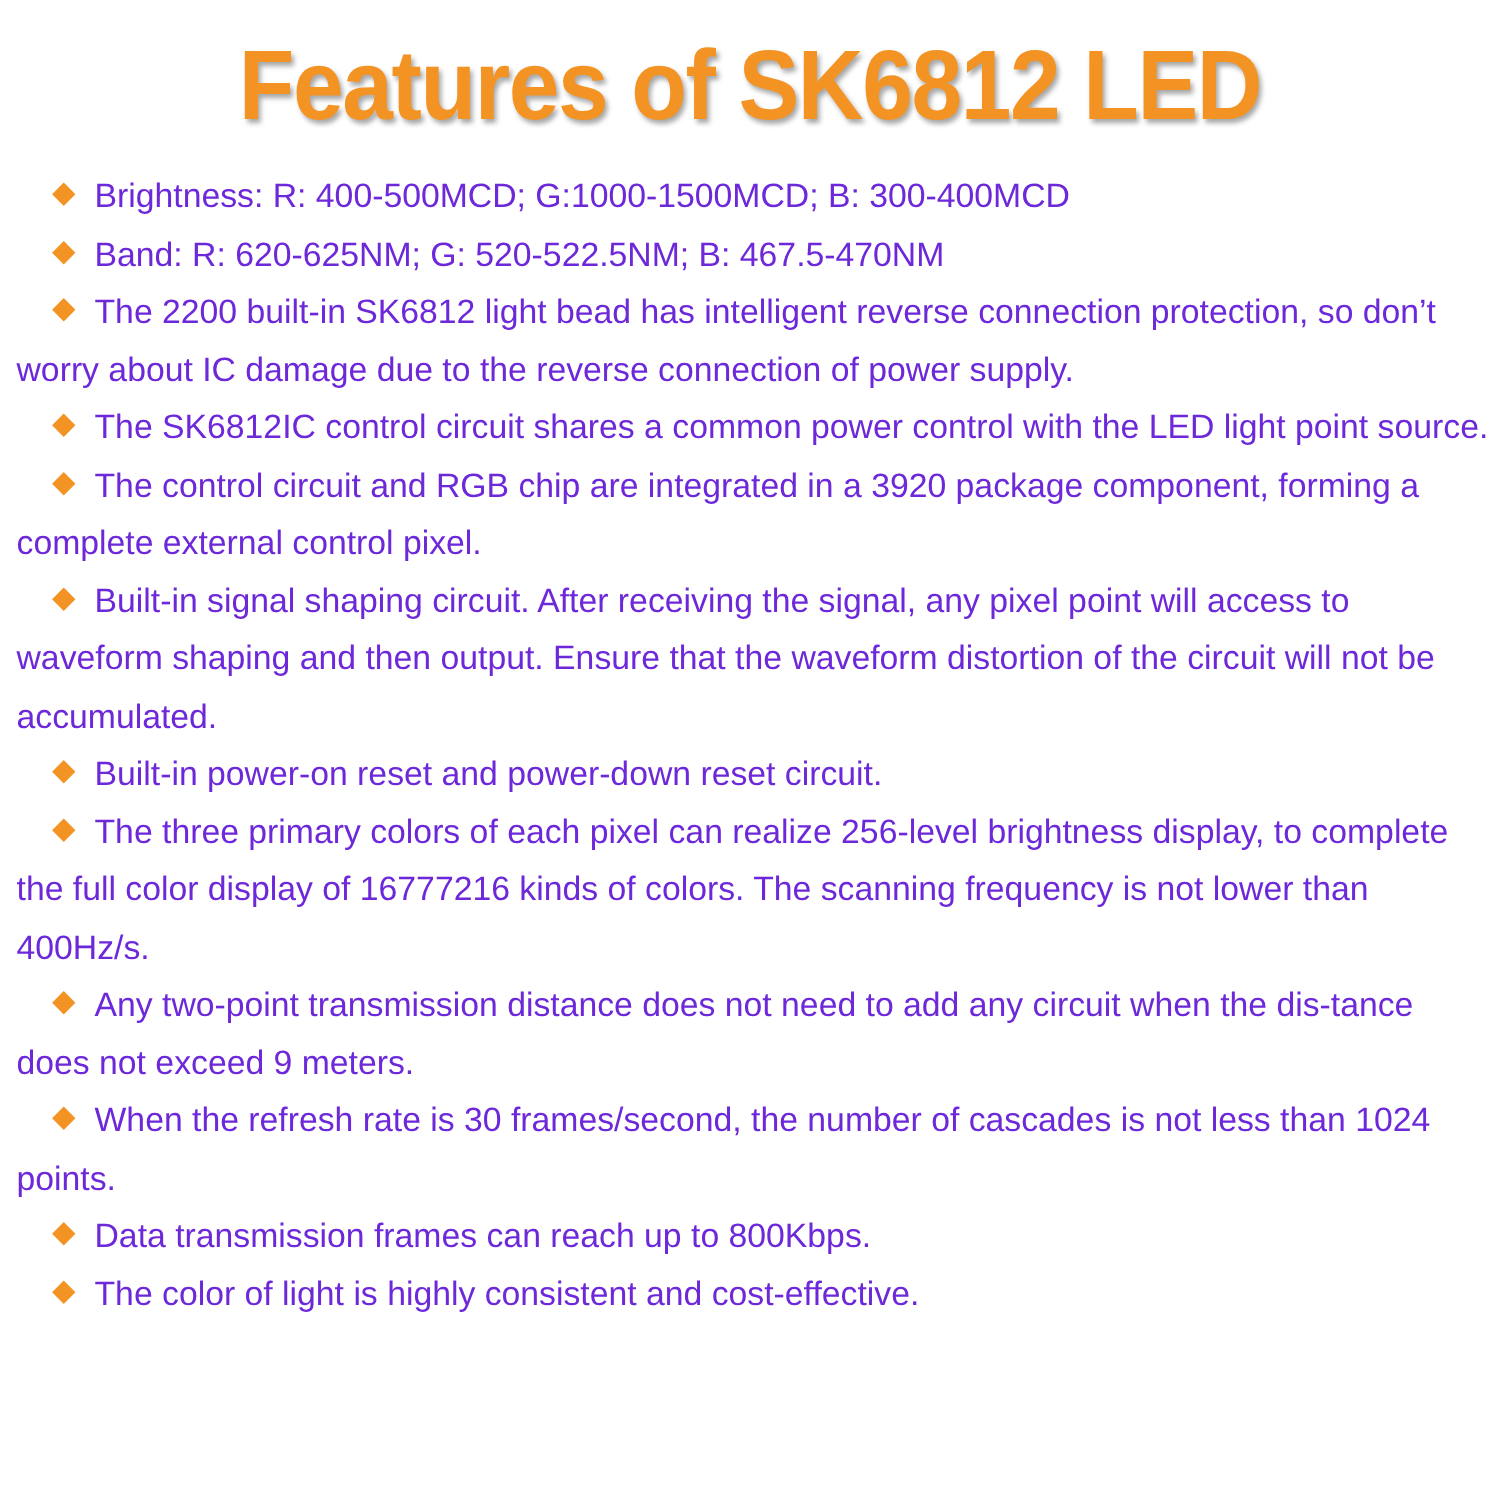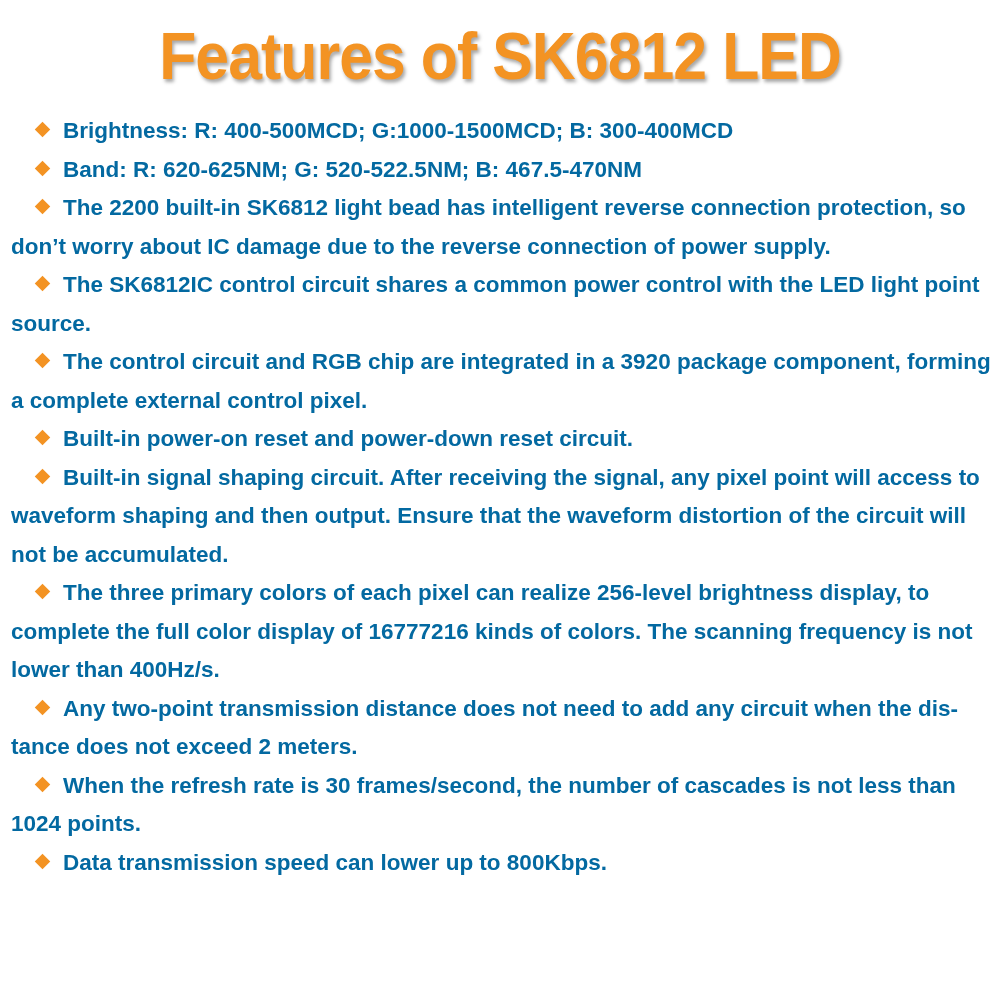--- a/index.html
+++ b/index.html
@@ -6,39 +6,40 @@
     body { width: 1000px; height: 1000px; overflow: hidden; position: relative; font-family: "Liberation Sans", sans-serif; }
     .title {
       position: absolute; left: 0; top: 18px; width: 1000px; text-align: center;
       font-family: "Liberation Sans", sans-serif; font-weight: bold; font-size: 66px;
       color: #f39323; letter-spacing: -1px;
       text-shadow: 2px 3px 4px rgba(0,0,0,0.35);
       transform: scaleX(0.92);
     }
     .list { position: absolute; left: 11px; top: 112px; width: 985px; }
     .item {
-      font-size: 22.5px; line-height: 38.5px; color: #0369a1;
-      text-indent: 24px; margin: 0; font-weight: bold;
+      font-size: 22.5px; line-height: 38.5px; color: #6d28d9;
+      text-indent: 24px; margin: 0;
     }
     .bullet {
       display: inline-block; width: 11px; height: 11px; background: #f39323;
       transform: rotate(45deg); margin-right: 15px; margin-left: 2px;
       position: relative; top: -3px; text-indent: 0;
     }
   </style>
 </head>
 <body>
 
 <div class="title">Features of SK6812 LED</div>
 
 <div class="list">
   <p class="item"><span class="bullet"></span><span>Brightness: R: 400-500MCD;  G:1000-1500MCD;  B: 300-400MCD</span></p>
   <p class="item"><span class="bullet"></span><span>Band: R: 620-625NM;  G: 520-522.5NM;  B: 467.5-470NM</span></p>
   <p class="item"><span class="bullet"></span><span>The 2200 built-in SK6812 light bead has intelligent reverse connection protection, so don’t worry about IC damage due to the reverse connection of power supply.</span></p>
   <p class="item"><span class="bullet"></span><span>The SK6812IC control circuit shares a common power control with the LED light point source.</span></p>
   <p class="item"><span class="bullet"></span><span>The control circuit and RGB chip are integrated in a 3920 package component, forming a complete external control pixel.</span></p>
+  <p class="item"><span class="bullet"></span><span>Built-in signal shaping circuit. After receiving the signal, any pixel point will access to waveform shaping and then output. Ensure that the waveform distortion of the circuit will not be accumulated.</span></p>
   <p class="item"><span class="bullet"></span><span>Built-in power-on reset and power-down reset circuit.</span></p>
-  <p class="item"><span class="bullet"></span><span>Built-in signal shaping circuit. After receiving the signal, any pixel point will access to waveform shaping and then output. Ensure that the waveform distortion of the circuit will not be accumulated.</span></p>
   <p class="item"><span class="bullet"></span><span>The three primary colors of each pixel can realize 256-level brightness display, to complete the full color display of 16777216 kinds of colors. The scanning frequency is not lower than 400Hz/s.</span></p>
-  <p class="item"><span class="bullet"></span><span>Any two-point transmission distance does not need to add any circuit when the dis-tance does not  exceed 2 meters.</span></p>
+  <p class="item"><span class="bullet"></span><span>Any two-point transmission distance does not need to add any circuit when the dis-tance does not  exceed 9 meters.</span></p>
   <p class="item"><span class="bullet"></span><span>When the refresh rate is 30 frames/second, the number of cascades is not less than 1024 points.</span></p>
-  <p class="item"><span class="bullet"></span><span>Data transmission speed can lower up to 800Kbps.</span></p>
+  <p class="item"><span class="bullet"></span><span>Data transmission frames can reach up to 800Kbps.</span></p>
+  <p class="item"><span class="bullet"></span><span>The color of light is highly consistent and cost-effective.</span></p>
 </div>
 
 </body></html>

